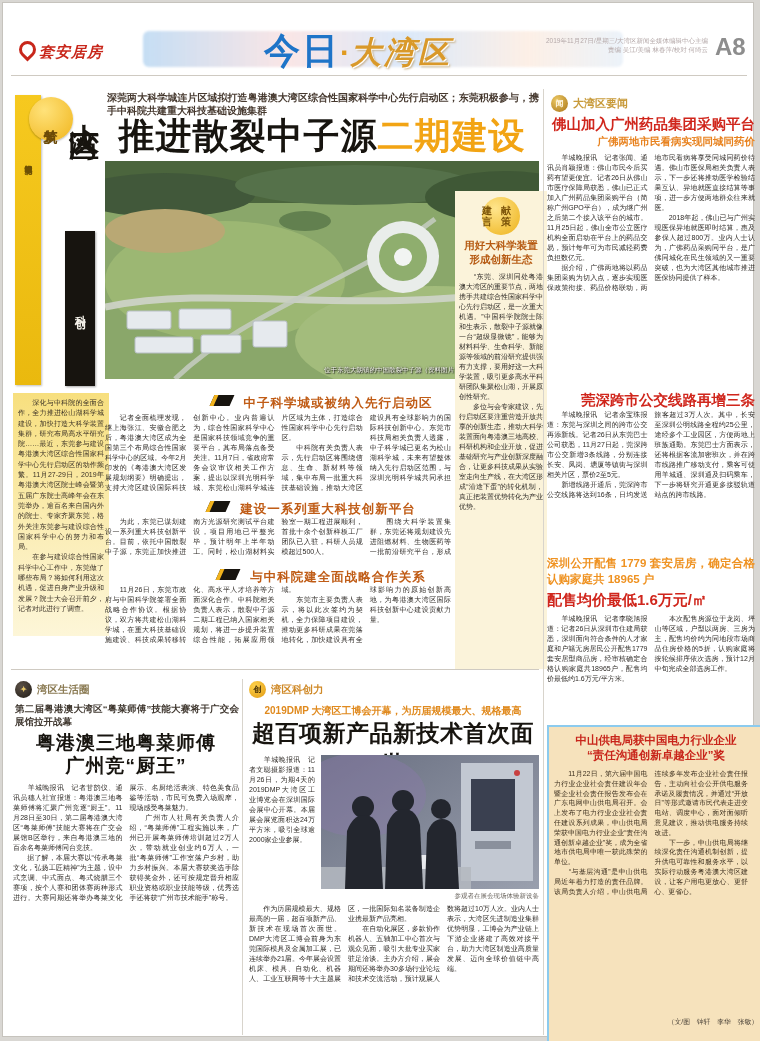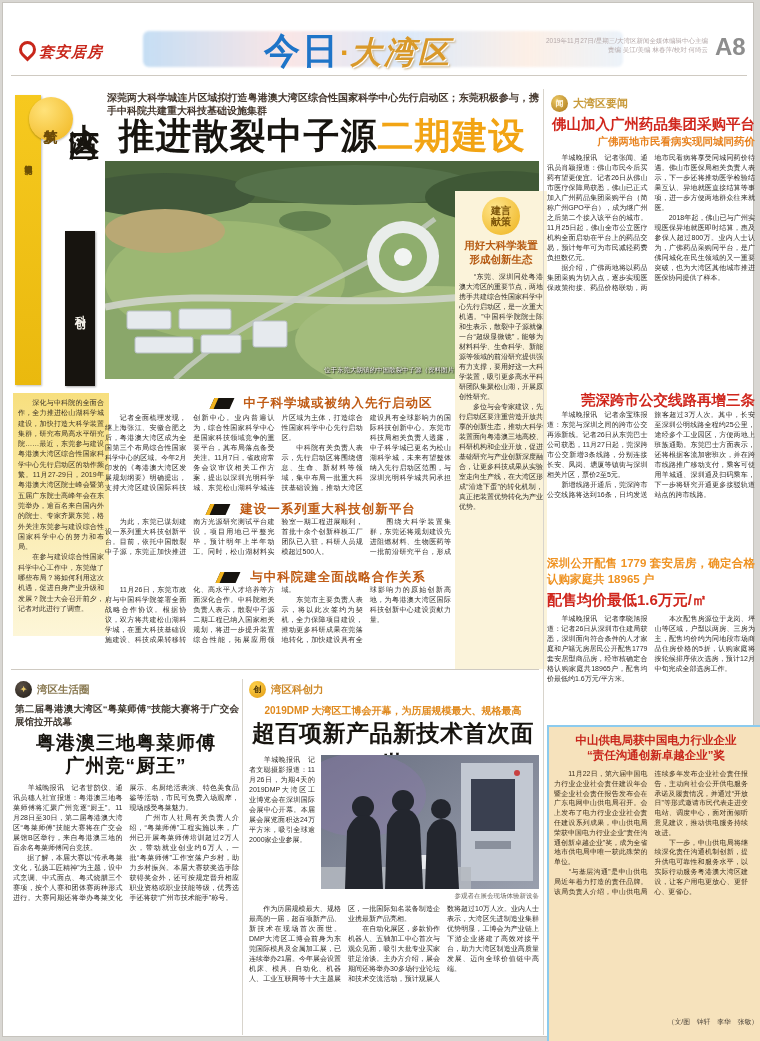--- a/index.html
+++ b/index.html
@@ -30,26 +30,26 @@
   .dream-circle span{color:#6b4a08;font-weight:900;font-size:14px;}
   .big-vert{color:#17140f;font-weight:900;font-size:30px;letter-spacing:5px;}
   .black-box{background:#17140f;color:#f5f2ea;display:flex;align-items:center;justify-content:center;box-shadow:1px 1px 2px rgba(0,0,0,.35);}
   .intro-box{background:linear-gradient(180deg,#f7df7e,#fbeeb9 60%,#fdf6d8);padding:5px 5px;}
   
   .kicker{font-size:10px;line-height:13px;font-weight:bold;color:#46392f;}
   .headline{font-size:36px;line-height:42px;font-weight:900;letter-spacing:1px;color:#17140f;text-align:center;}
   .headline .hl-orange{color:#f2a414;}
   .photo-frame{overflow:hidden;background:#7c9a5e;}
   .photo-cap{position:absolute;right:10px;bottom:4px;font-size:6.5px;color:#f5f5ee;text-shadow:0 0 2px #222,1px 1px 1px #222;}
-  .sec-head{display:flex;align-items:center;justify-content:center;gap:12px;}
+  .sec-head{display:flex;justify-content:center;gap:12px;}
   .sec-mark{width:16px;height:11px;background:#17140f;border-left:4px solid #f2b31c;transform:skewX(-24deg);}
   .sec-title{font-size:12.5px;font-weight:900;color:#c05c16;letter-spacing:1px;}
   
   .advice{background:#fbf3da;padding:4px;}
-  .advice-circle{width:38px;height:38px;border-radius:50%;background:radial-gradient(circle at 35% 30%,#ffe58c,#edb21a);margin:2px auto;display:flex;align-items:center;justify-content:center;flex-direction:column;}
+  .advice-circle{width:38px;height:38px;border-radius:50%;background:radial-gradient(circle at 35% 30%,#ffe58c,#edb21a);margin:2px auto;display:flex;align-items:center;justify-content:center;flex-direction:row;}
   .advice-circle div{color:#7a5208;font-weight:900;font-size:10px;line-height:11px;}
   .advice-title{color:#b65a12;font-weight:900;font-size:10.5px;line-height:14px;text-align:center;font-family:Liberation Serif, serif;}
   
   .badge-row{display:flex;align-items:center;gap:5px;}
   .badge-circle{width:17px;height:17px;border-radius:50%;display:flex;align-items:center;justify-content:center;font-size:8px;font-weight:bold;}
   .bc-gold{background:radial-gradient(circle at 35% 30%,#ecc863,#a87418);color:#fff8e8;}
   .bc-dark{background:radial-gradient(circle at 35% 30%,#5a5046,#211c16);color:#e8c868;}
   .bc-yellow{background:radial-gradient(circle at 35% 30%,#ffd24a,#e09a14);color:#4a3306;}
   .badge-label{font-weight:bold;}
   .red-h{color:#d0261c;font-weight:900;text-align:right;}

